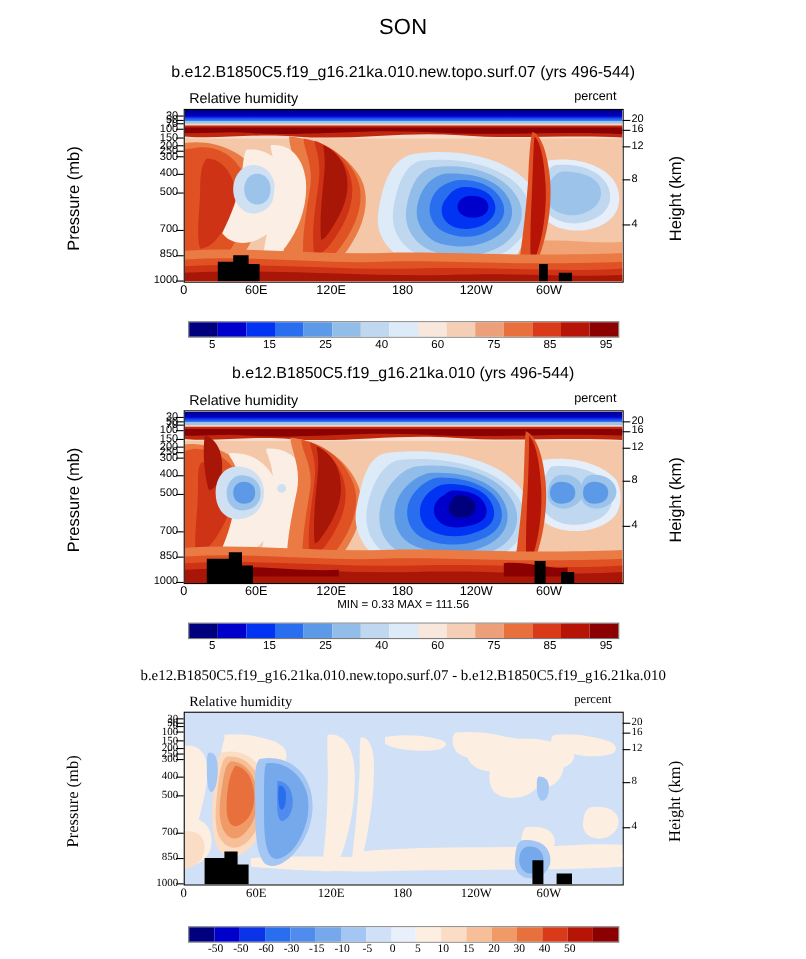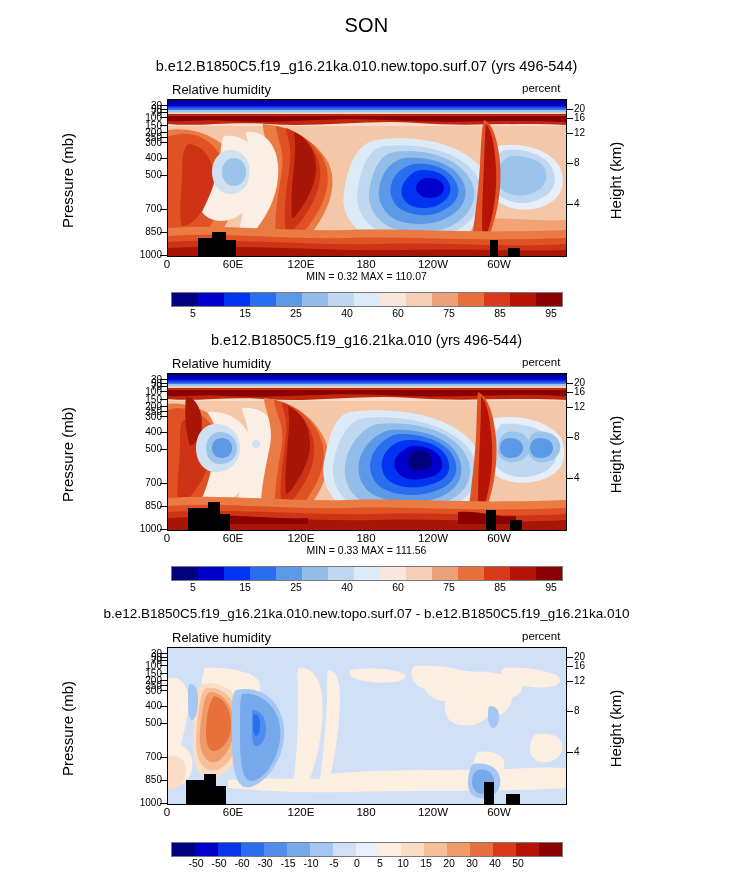--- a/index.html
+++ b/index.html
@@ -161,21 +161,20 @@
     <div class="tickmark" style="left:566px;top:162.5px;width:7px;height:1px;"></div>
     <div class="tickmark" style="left:566px;top:203.5px;width:7px;height:1px;"></div>
 
     <div class="xtick" style="left:147px;top:258px;width:40px;">0</div>
     <div class="xtick" style="left:213px;top:258px;width:40px;">60E</div>
     <div class="xtick" style="left:279px;top:258px;width:44px;">120E</div>
     <div class="xtick" style="left:346px;top:258px;width:40px;">180</div>
     <div class="xtick" style="left:411px;top:258px;width:44px;">120W</div>
     <div class="xtick" style="left:479px;top:258px;width:40px;">60W</div>
 
-    <div class="minmax" style="top:270px;">MIN =   0.32  MAX = 110.07</div>
 
     <div class="cbar" style="left:171px;top:292px;width:390px;height:13px;">
       <div style="background:#00007f"></div>
       <div style="background:#0000cd"></div>
       <div style="background:#0033f2"></div>
       <div style="background:#2a6ef0"></div>
       <div style="background:#5c9ae8"></div>
       <div style="background:#92bde8"></div>
       <div style="background:#bfd7ef"></div>
       <div style="background:#ddeaf7"></div>
@@ -342,21 +341,21 @@
     <div class="cblab" style="left:178px;top:307px;width:30px;">5</div>
     <div class="cblab" style="left:230px;top:307px;width:30px;">15</div>
     <div class="cblab" style="left:281px;top:307px;width:30px;">25</div>
     <div class="cblab" style="left:332px;top:307px;width:30px;">40</div>
     <div class="cblab" style="left:383px;top:307px;width:30px;">60</div>
     <div class="cblab" style="left:434px;top:307px;width:30px;">75</div>
     <div class="cblab" style="left:485px;top:307px;width:30px;">85</div>
     <div class="cblab" style="left:536px;top:307px;width:30px;">95</div>
   </div>
 
-  <div class="panel" style="top:548px;height:324px;">
+  <div class="panel" style="top:548px;height:324px;font-family:Liberation Serif, serif;">
     <div class="ptitle small" style="top:58px;">b.e12.B1850C5.f19_g16.21ka.010.new.topo.surf.07 - b.e12.B1850C5.f19_g16.21ka.010</div>
     <div class="varlab" style="left:172px;top:82px;">Relative humidity</div>
     <div class="unitlab" style="left:522px;top:82px;">percent</div>
 
     <div class="ylab" style="left:-8px;top:172px;width:150px;">Pressure (mb)</div>
     <div class="ylab-r" style="left:540px;top:172px;width:150px;">Height (km)</div>
 
     <div class="plotbox" style="left:167px;top:99px;width:398px;height:156px;">
       <svg width="398" height="156" viewBox="0 0 398 156" preserveAspectRatio="none">
 

